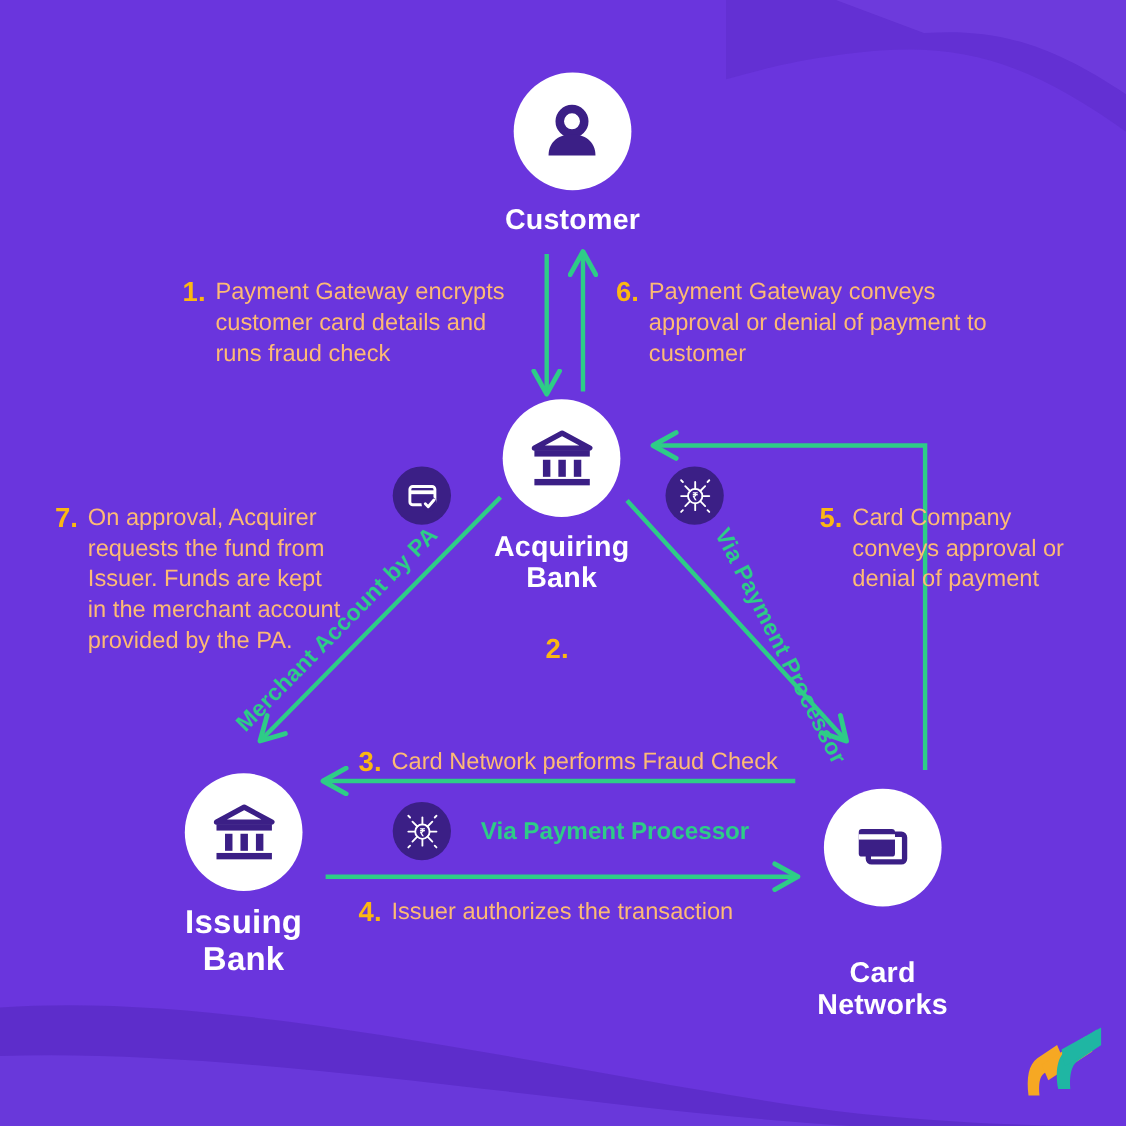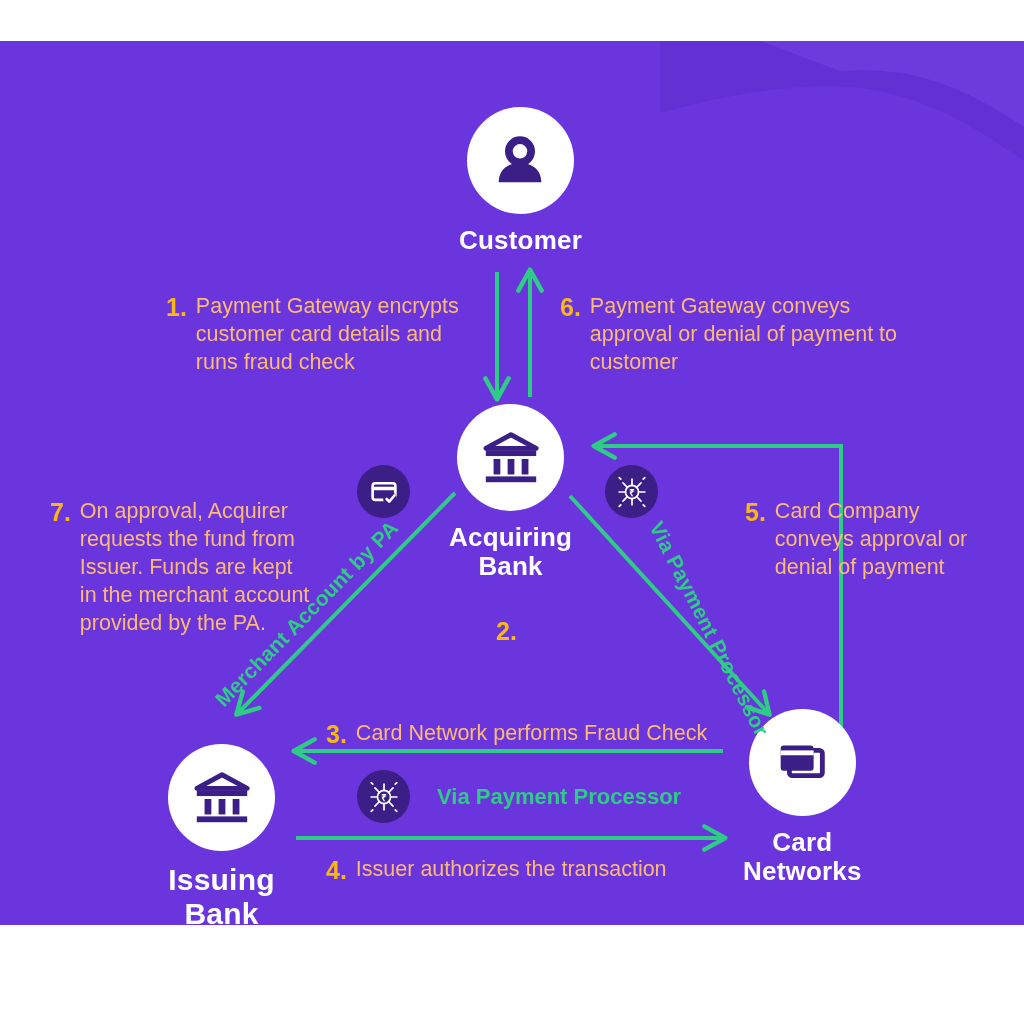--- a/index.html
+++ b/index.html
@@ -1,20 +1,19 @@
 <!DOCTYPE html>
 <html><head>
 <meta charset="utf-8">
 <style>
   html,body{margin:0;padding:0;background:#fff;}
   body{font-family:"Liberation Sans","DejaVu Sans",sans-serif;}
   #stage{
-    position:relative;width:1024px;height:884px;overflow:hidden;
+    position:relative;width:1024px;height:1024px;overflow:hidden;
     background:#6a35dd;
-    margin-top:41px;
   }
   #bg{position:absolute;inset:0;width:1024px;height:1024px;}
   #edges{position:absolute;inset:0;width:1024px;height:1024px;}
 
   
   .node{position:absolute;display:flex;flex-direction:column;align-items:center;}
   .circle{
     background:#ffffff;border-radius:50%;
     display:flex;align-items:center;justify-content:center;
   }
@@ -28,21 +27,21 @@
   #node-customer .node-label{font-size:26px;}
 
   #node-acquirer{left:449px;top:363px;}
   #node-acquirer .circle{width:107px;height:107px;}
   #node-acquirer .node-label{font-size:26px;}
 
   #node-issuer{left:168px;top:703px;}
   #node-issuer .circle{width:107px;height:107px;}
   #node-issuer .node-label{font-size:30px;}
 
-  #node-cardnet{left:743px;top:668px;}
+  #node-cardnet{left:743px;top:717px;gap:34px;}
   #node-cardnet .circle{width:107px;height:107px;}
   #node-cardnet .node-label{font-size:26px;}
 
   
   .step{position:absolute;display:flex;align-items:flex-start;gap:9px;}
   .step .num{
     color:#fbb713;font-weight:bold;font-size:25px;line-height:1.18;
     flex:0 0 auto;
   }
   .step .body{

